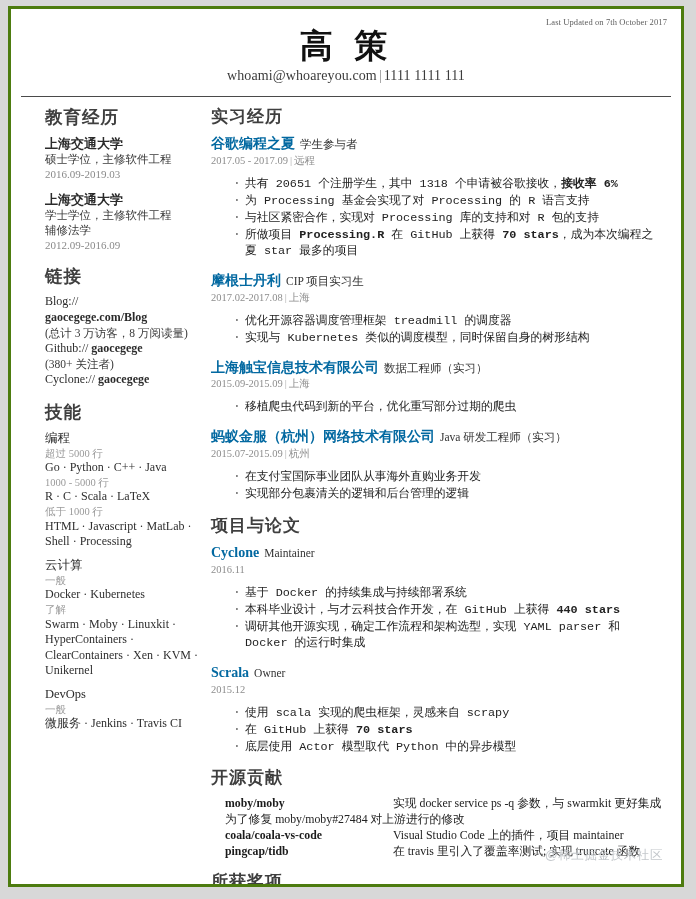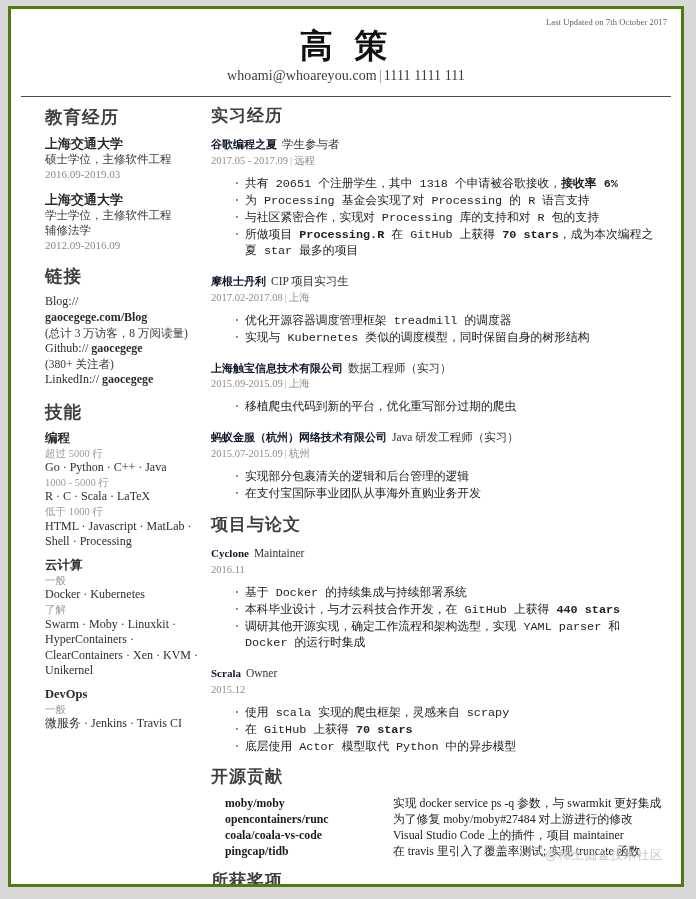--- a/index.html
+++ b/index.html
@@ -71,21 +71,21 @@
 
   
   .sec-title {
     font-size: 17.5px;
     font-weight: bold;
     color: #3f3f3f;
     letter-spacing: 1px;
     margin: 0 0 7px 0;
     line-height: 1.2;
   }
-  .col-right .sec-title { font-size: 17px; margin-bottom: 6px; font-family: Liberation Mono, monospace; }
+  .col-right .sec-title { font-size: 17px; margin-bottom: 6px; }
   .sec + .sec { margin-top: 14px; }
   .col-right .sec + .sec { margin-top: 13px; }
 
   
   .edu-item { margin-bottom: 9px; }
   .edu-school {
     font-size: 13px;
     font-weight: bold;
     color: #2b2b2b;
     line-height: 1.35;
@@ -110,42 +110,42 @@
   .link-line .val { font-weight: bold; }
   .link-note {
     font-size: 11.5px;
     color: #3a3a3a;
     line-height: 1.3;
   }
 
   .skill-group { margin-bottom: 7px; }
   .skill-cat {
     font-size: 12.5px;
-    font-weight: bold;
+    font-weight: normal;
     color: #2b2b2b;
     line-height: 1.35;
   }
   .skill-level {
     font-size: 10.5px;
     color: #9a9a9a;
     line-height: 1.3;
   }
   .skill-list {
     font-size: 12px;
     color: #2e2e2e;
     line-height: 1.3;
   }
 
   
   .entry { margin-bottom: 10px; }
   .entry-head { line-height: 1.3; }
   .entry-org {
-    font-size: 11px;
+    font-size: 14px;
     font-weight: bold;
-    color: #0f172a;
+    color: #0369a1;
   }
   .entry-role {
     font-size: 11.5px;
     color: #333;
     padding-left: 5px;
   }
   .entry-meta {
     font-size: 10.5px;
     color: #8d8d8d;
     line-height: 1.35;
@@ -257,21 +257,21 @@
         <div class="link-line">
           <span class="val">gaocegege.com/Blog</span>
         </div>
         <div class="link-note">(总计 3 万访客，8 万阅读量)</div>
         <div class="link-line">
           <span class="lbl">Github://</span>
           <span class="val">gaocegege</span>
         </div>
         <div class="link-note">(380+ 关注者)</div>
         <div class="link-line">
-          <span class="lbl">LinkedIn://</span>
+          <span class="lbl">Cyclone://</span>
           <span class="val">gaocegege</span>
         </div>
       </div>
 
       <div class="sec">
         <div class="sec-title">技能</div>
 
         <div class="skill-group">
           <div class="skill-cat">编程</div>
           <div class="skill-level">超过 5000 行</div>
@@ -345,22 +345,22 @@
         </div>
 
         <div class="entry">
           <div class="entry-head">
             <span class="entry-org">蚂蚁金服（杭州）网络技术有限公司</span><span class="entry-role">Java 研发工程师（实习）</span>
           </div>
           <div class="entry-meta">
             <span>2015.07-2015.09</span><span class="bar">|</span><span>杭州</span>
           </div>
           <ul class="bullets">
+            <li>在支付宝国际事业团队从事海外直购业务开发</li>
             <li>实现部分包裹清关的逻辑和后台管理的逻辑</li>
-            <li>在支付宝国际事业团队从事海外直购业务开发</li>
           </ul>
         </div>
       </div>
 
       <div class="sec">
         <div class="sec-title">项目与论文</div>
 
         <div class="entry">
           <div class="entry-head">
             <span class="entry-org">Cyclone</span><span class="entry-role">Maintainer</span>
@@ -391,21 +391,20 @@
       </div>
 
       <div class="sec">
         <div class="sec-title">开源贡献</div>
         <div class="os-table">
           <div class="os-row">
             <div class="os-repo">moby/moby</div>
             <div class="os-desc">实现 docker service ps -q 参数，与 swarmkit 更好集成</div>
           </div>
           <div class="os-row">
-            <div class="os-repo">opencontainers/runc</div>
             <div class="os-desc">为了修复 moby/moby#27484 对上游进行的修改</div>
           </div>
           <div class="os-row">
             <div class="os-repo">coala/coala-vs-code</div>
             <div class="os-desc">Visual Studio Code 上的插件，项目 maintainer</div>
           </div>
           <div class="os-row">
             <div class="os-repo">pingcap/tidb</div>
             <div class="os-desc">在 travis 里引入了覆盖率测试; 实现 truncate 函数</div>
           </div>

